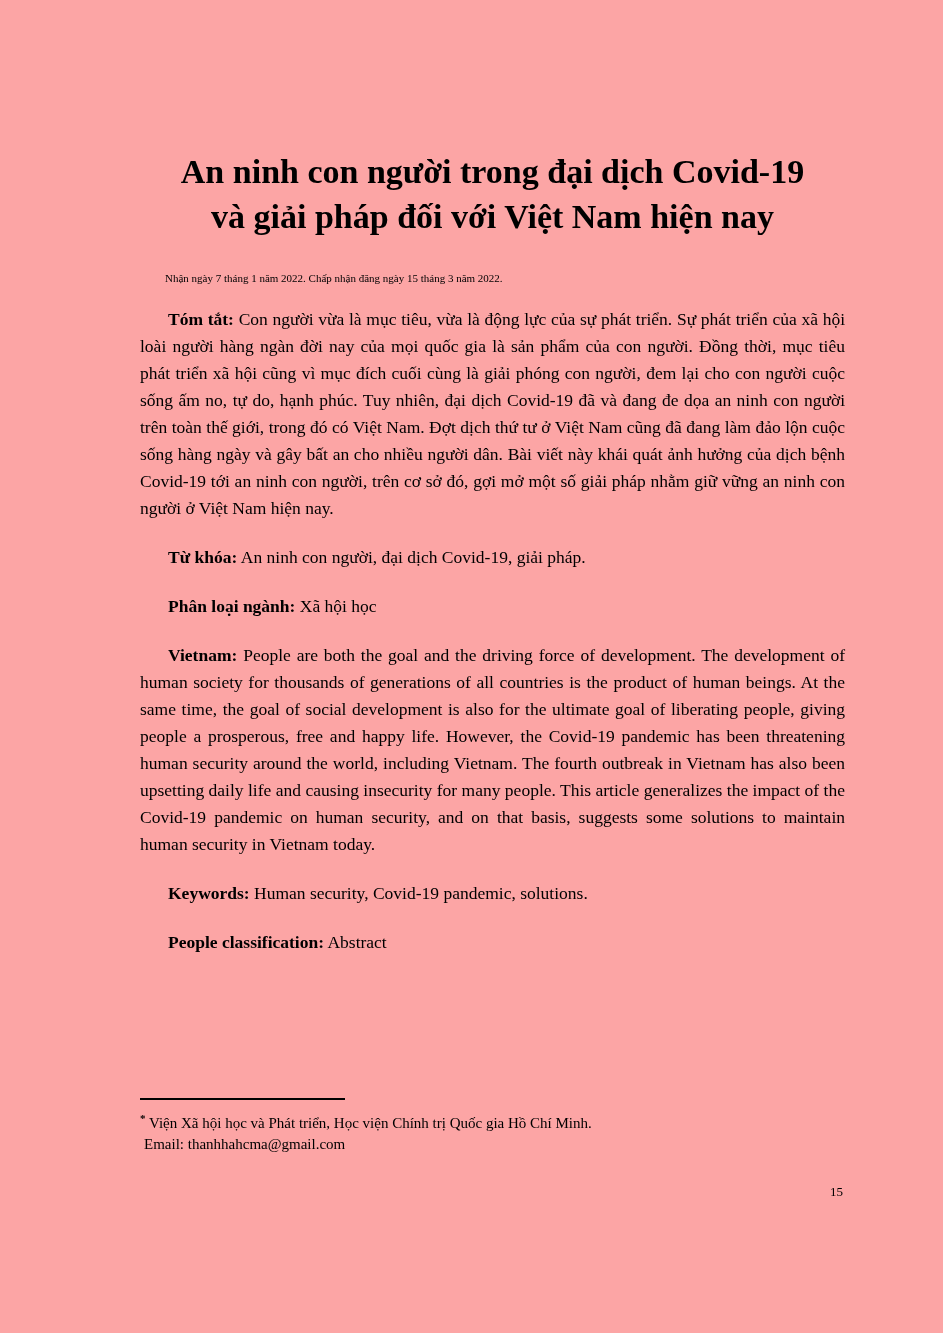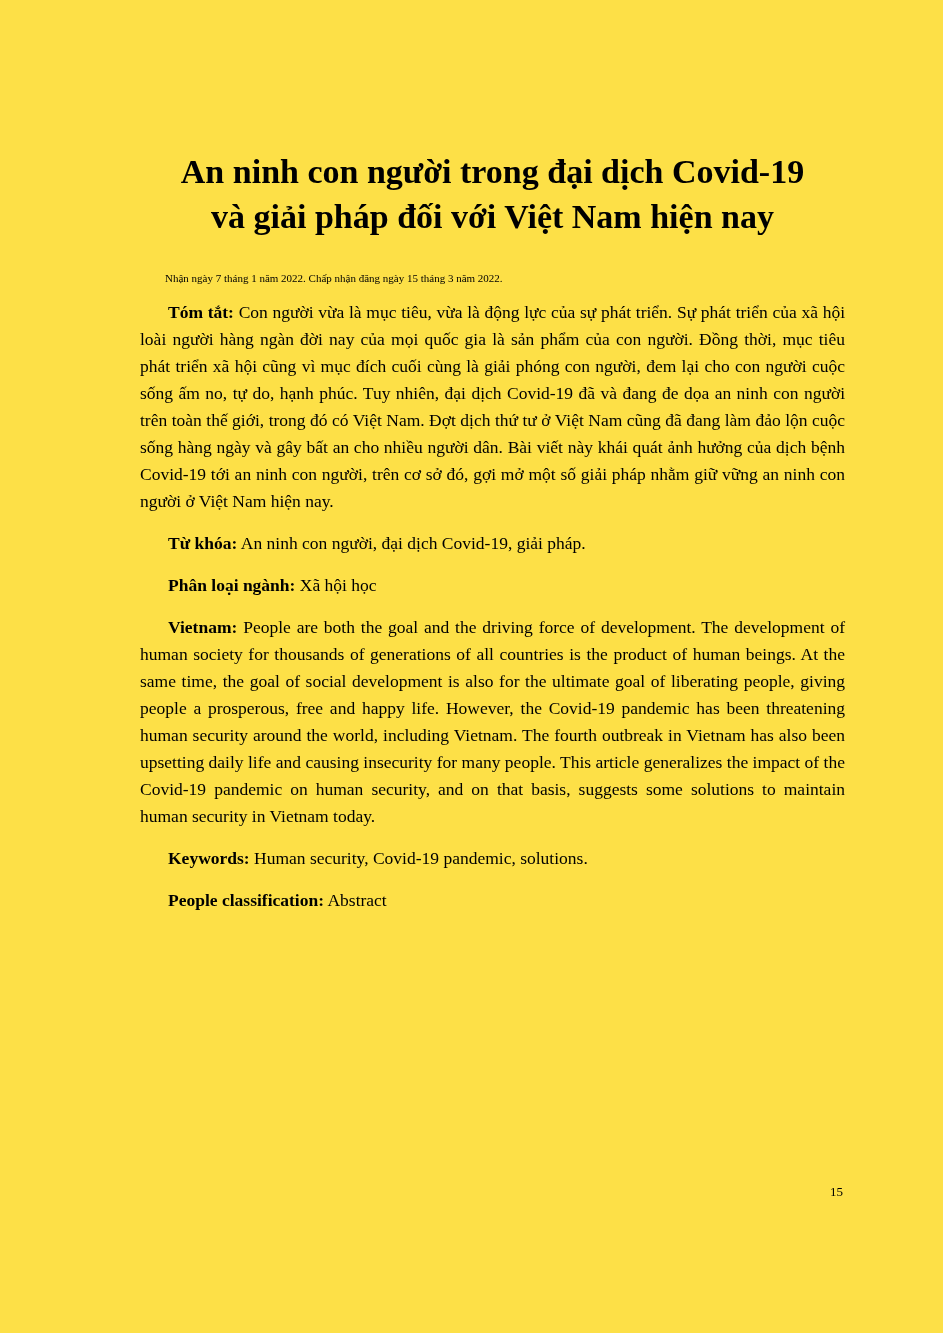--- a/index.html
+++ b/index.html
@@ -5,21 +5,21 @@
   * { margin: 0; padding: 0; box-sizing: border-box; }
   html, body { background: #ffffff; }
   body {
     font-family: "Liberation Serif", "DejaVu Serif", serif;
     color: #000000;
   }
   .page {
     position: relative;
     width: 943px;
     height: 1333px;
-    background: #fde047;
+    background: #fca5a5;
     overflow: hidden;
   }
   .content {
     position: absolute;
     left: 140px;
     right: 98px;
     top: 0;
   }
   .title {
     margin-top: 150px;
@@ -35,21 +35,21 @@
     font-size: 21px;
     font-weight: bold;
   }
   .author sup { font-size: 14px; }
   .dateline {
     margin-top: 32px;
     padding-left: 25px;
     font-size: 11px;
   }
   .para {
-    margin-top: 15px;
+    margin-top: 22px;
     font-size: 17.5px;
     line-height: 27px;
     text-align: justify;
     text-indent: 28px;
   }
   .para.single {
     text-align: left;
   }
   .label { font-weight: bold; }
   .footnote {
@@ -113,15 +113,20 @@
       <span>Human security, Covid-19 pandemic, solutions.</span>
     </p>
 
     <p class="para single">
       <span class="label">People classification:</span>
       <span>Abstract</span>
     </p>
 
   </div>
 
+  <div class="footnote">
+    <div class="footnote-rule"></div>
+    <div><sup>*</sup> <span>Viện Xã hội học và Phát triển, Học viện Chính trị Quốc gia Hồ Chí Minh.</span></div>
+    <div class="email-line">Email: thanhhahcma@gmail.com</div>
+  </div>
 
   <div class="page-number">15</div>
 </div>
 
 </body></html>

